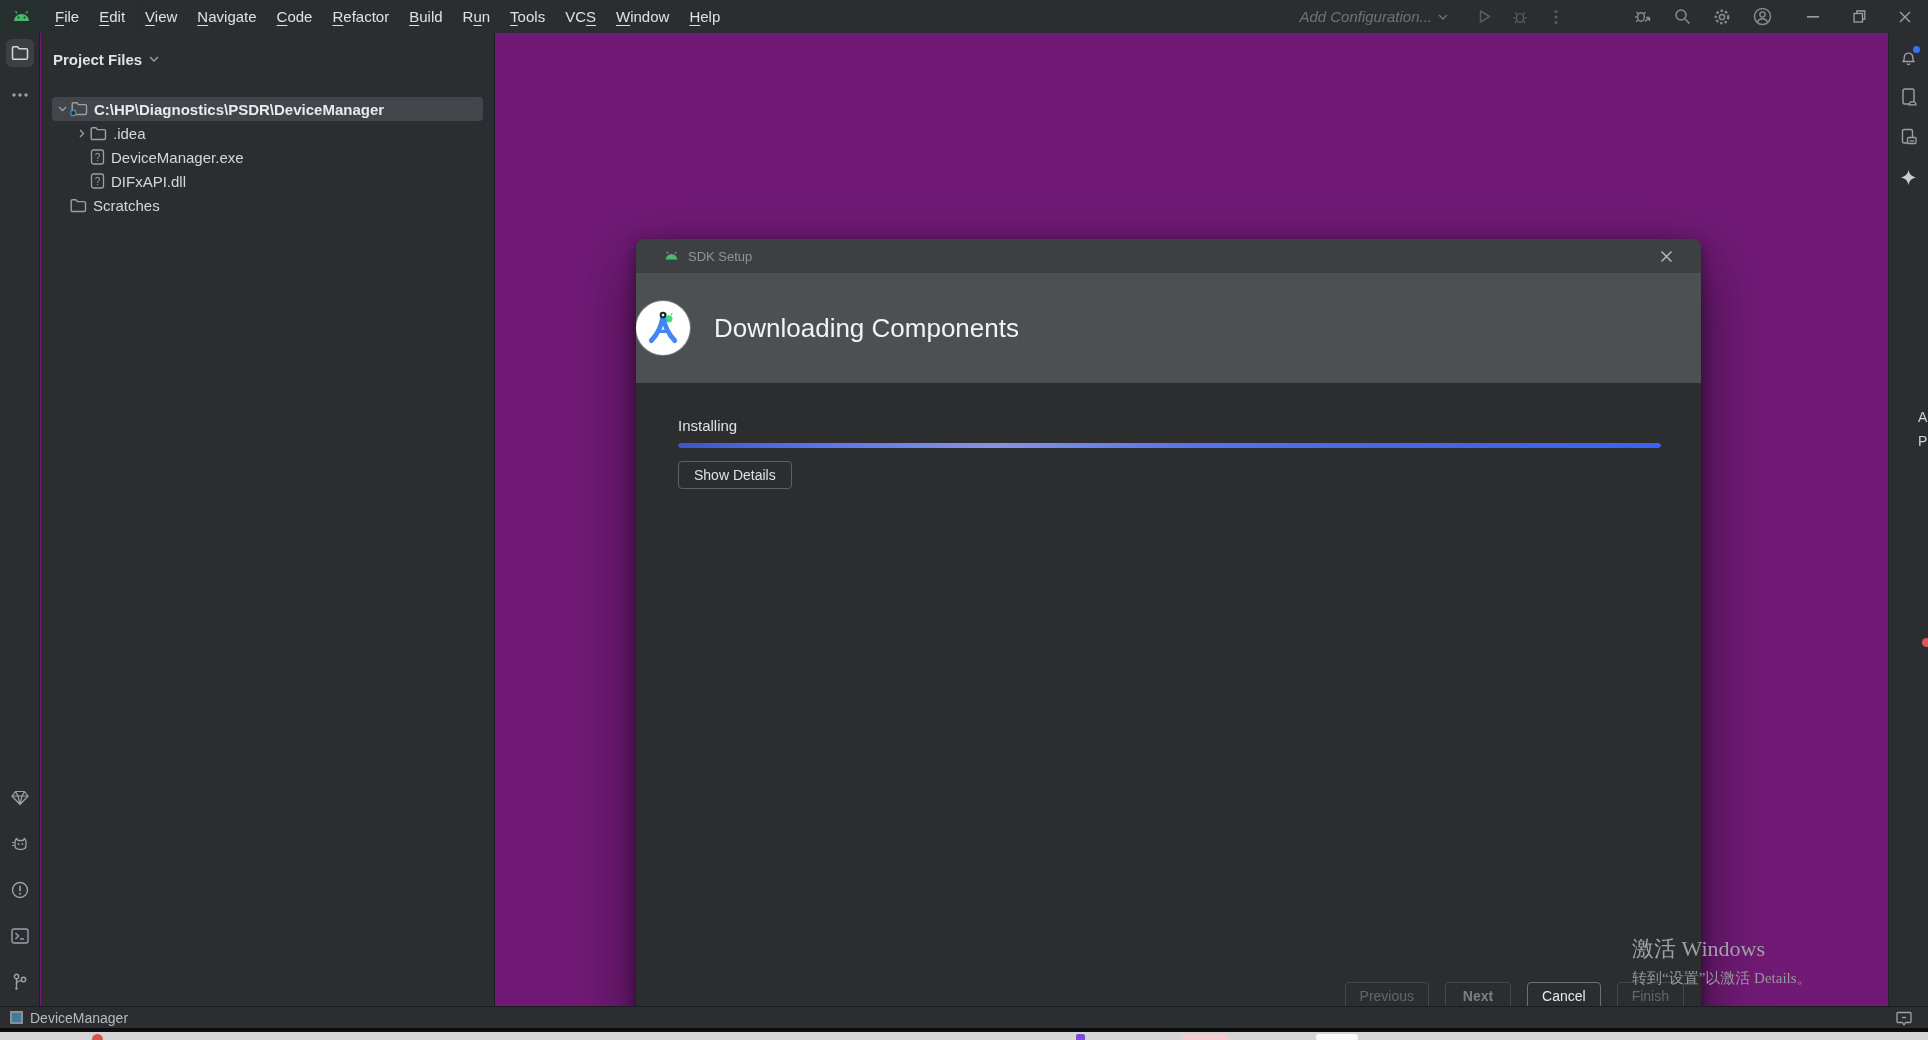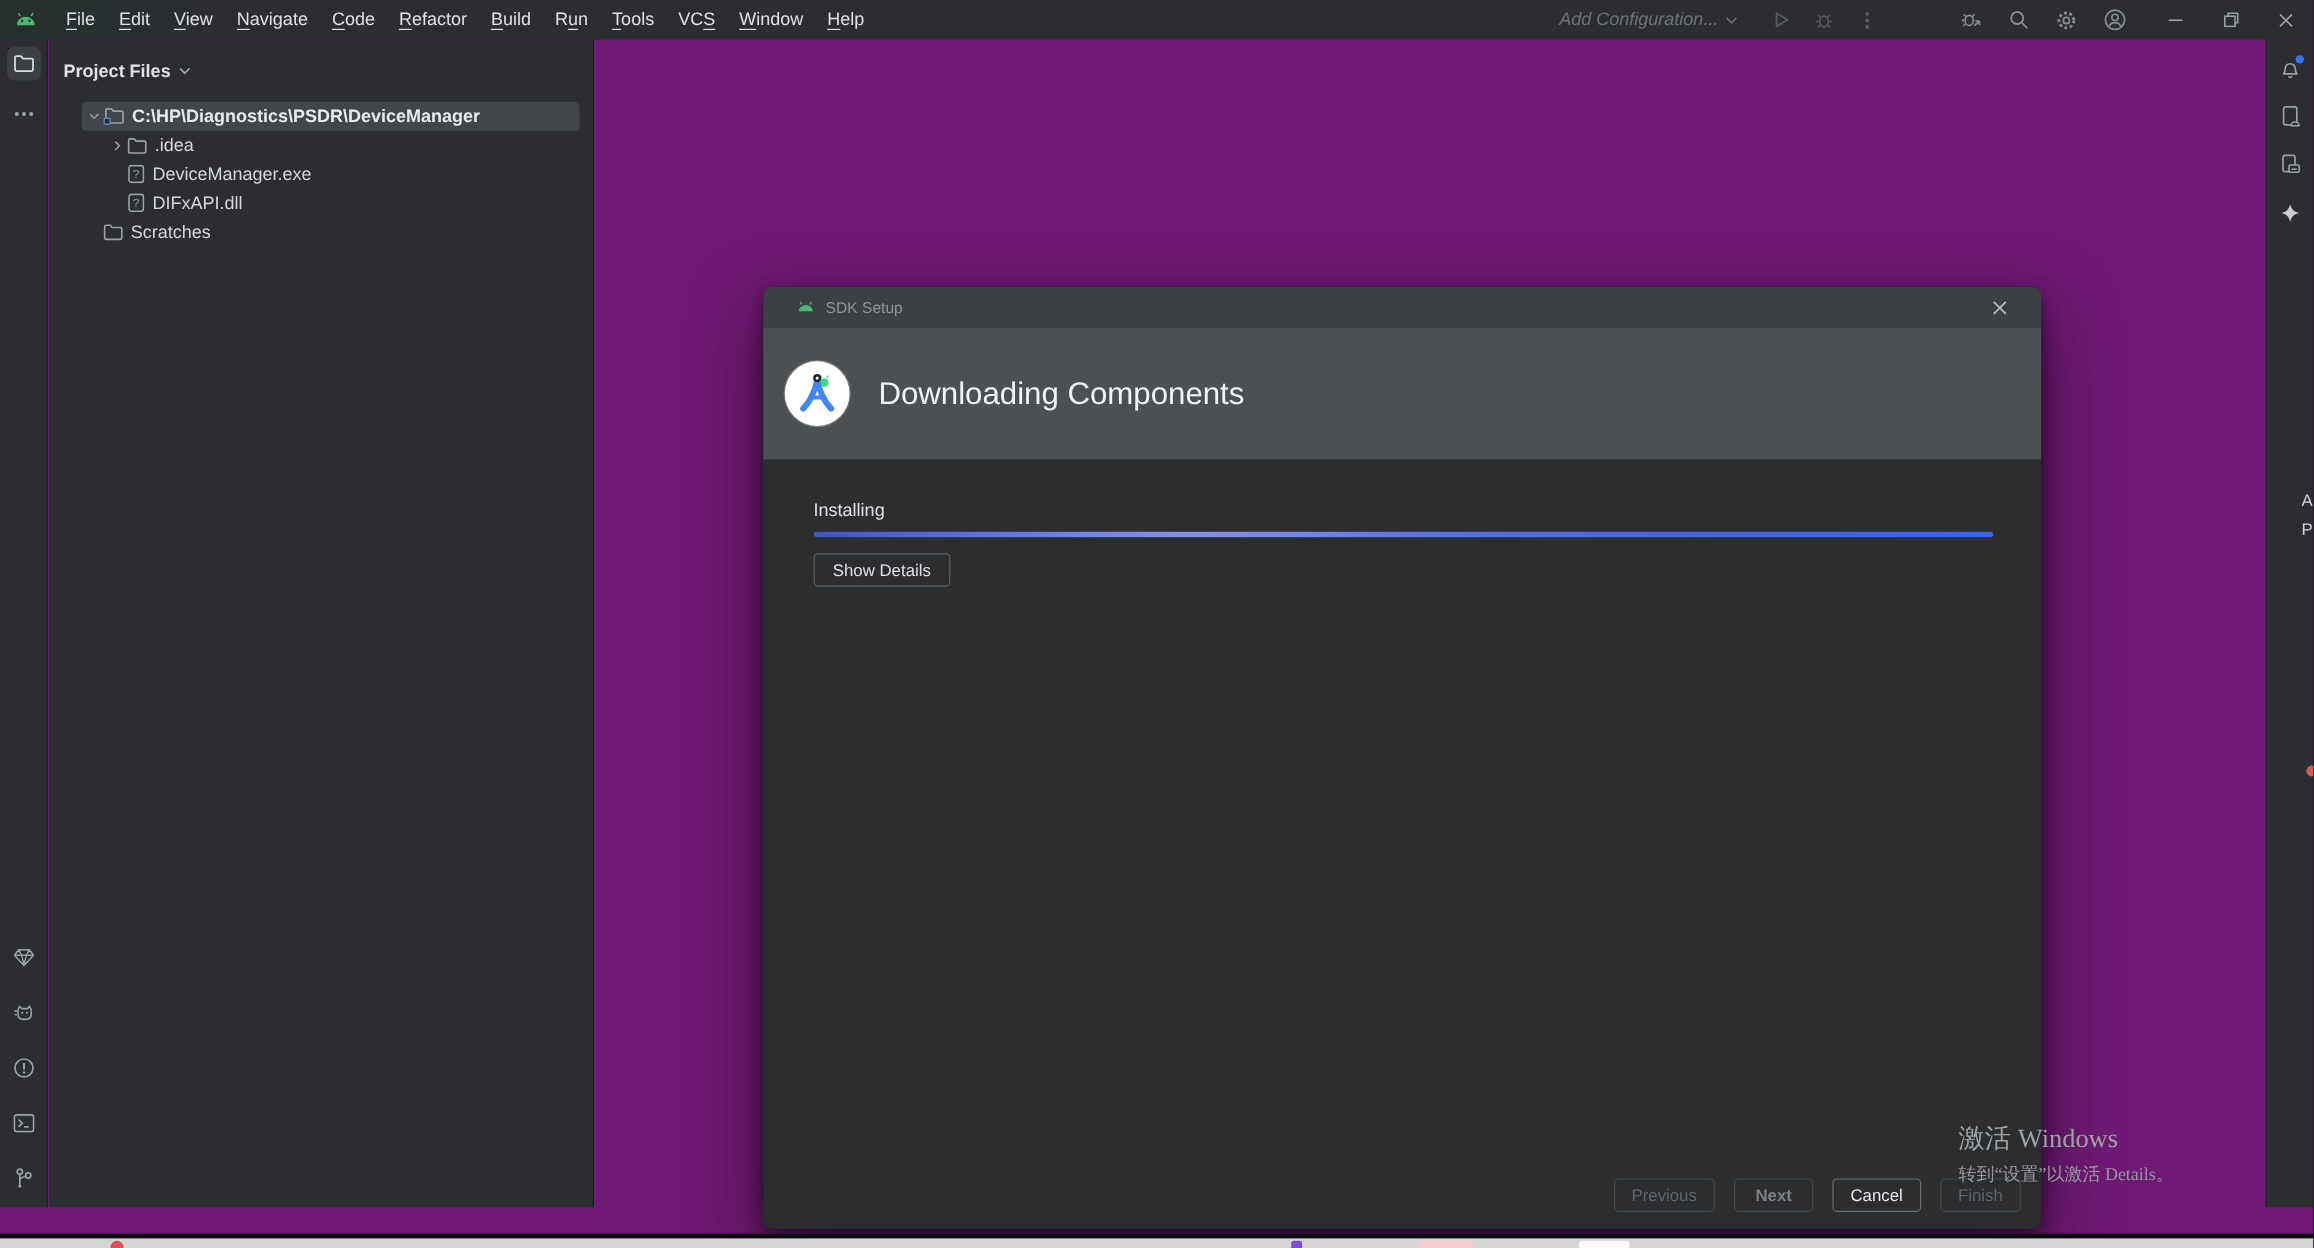--- a/index.html
+++ b/index.html
@@ -34,21 +34,21 @@
   .stripe-btn { width:28px; height:28px; margin:6px auto 0; display:flex; align-items:center; justify-content:center; color:#9da1a7; border-radius:6px; }
   .stripe-btn.active { background:#3d4043; color:#d7d9dd; }
   .stripe-bottom { position:absolute; left:0; bottom:10px; width:40px; display:flex; flex-direction:column; gap:12px; align-items:center; color:#9da1a7; }
 
   
   .project-panel {
     position:absolute; left:41px; top:33px; width:454px; height:973px;
     background:#2b2d30; border-right:1px solid #1b1c1f;
   }
   .panel-header { position:absolute; left:12px; top:14px; height:24px; display:flex; align-items:center; gap:7px; font-weight:bold; color:#dfe1e5; }
-  .tree { position:absolute; left:0; top:52px; right:0;padding-left:16px; }
+  .tree { position:absolute; left:0; top:64px; right:0; }
   .tree-row { height:24px; margin:0 11px; display:flex; align-items:center; border-radius:4px; color:#d5d7db; white-space:nowrap; }
   .tree-row.selected { background:#424549; }
   .tree-row .chev { width:16px; display:flex; justify-content:center; color:#9ba0a6; flex:0 0 16px; }
   .tree-row .t-icon { margin-right:6px; display:flex; color:#9ba0a6; }
   .tree-row .lbl.bold { font-weight:bold; color:#e8eaed; }
 
   
   .right-stripe { position:absolute; right:0; top:33px; width:40px; height:973px; background:#2b2d30; border-left:1px solid #232528; }
   .right-stripe .stripe-btn { position:relative; }
   .badge-dot { position:absolute; right:3px; top:3px; width:7px; height:7px; border-radius:50%; background:#3574f0; }
@@ -72,21 +72,21 @@
 
   
   .dialog {
     position:absolute; left:636px; top:239px; width:1065px; height:785px;
     border-radius:8px; background:#2b2d2f; box-shadow:0 22px 60px rgba(0,0,0,.55), 0 4px 14px rgba(0,0,0,.4);
     overflow:hidden;
   }
   .dlg-titlebar { height:34px; background:#3d4042; display:flex; align-items:center; padding:0 28px; }
   .dlg-title { color:#8f939a; font-size:13px; margin-left:9px; }
   .dlg-close { margin-left:auto; color:#b9bcc2; display:flex; }
-  .dlg-header { height:110px; background:#4d5053; display:flex; align-items:center; padding-left:18px; }
+  .dlg-header { height:110px; background:#4d5053; display:flex; align-items:center; }
   .logo-badge { width:54px; height:54px; border-radius:50%; background:#fff; display:flex; align-items:center; justify-content:center;
     box-shadow:0 0 0 1px rgba(255,255,255,.25); }
   .dlg-heading { color:#f2f3f5; font-size:26px; margin-left:24px; font-weight:400; }
   .dlg-body { position:relative; height:641px; background:#2b2d2f;text-decoration:underline; }
   .installing-label { position:absolute; left:42px; top:34px; font-size:15px; color:#dfe1e5; }
   .progress-track { position:absolute; left:42px; top:60px; width:983px; height:5px; border-radius:3px; background:#1f2023; overflow:hidden; }
   .progress-fill { height:100%; border-radius:3px;
     background:linear-gradient(90deg,#3d56c6 0%,#5a74e8 14%,#8494e4 32%,#5a74e8 52%,#4a66e0 72%,#3b62f2 100%); }
   .show-details-btn {
     position:absolute; left:42px; top:78px; padding:5px 15px; font-size:14px; color:#dfe1e5;
@@ -393,20 +393,32 @@
 
       <div class="dlg-buttons">
         <button class="dlg-btn" disabled="">Previous</button>
         <button class="dlg-btn default-disabled" disabled="">Next</button>
         <button class="dlg-btn enabled">Cancel</button>
         <button class="dlg-btn" disabled="">Finish</button>
       </div>
     </div>
   </div>
 
+  <div class="statusbar">
+    <span class="sb-proj">
+      <span class="sb-square"></span>
+      <span>DeviceManager</span>
+    </span>
+    <span class="sb-right">
+      <svg width="16" height="15" viewBox="0 0 16 15">
+          <path d="M2 1.5 h12 a1 1 0 0 1 1 1 v8 a1 1 0 0 1 -1 1 h-4.5 l-1.5 2.5 l-1.5-2.5 H2 a1 1 0 0 1 -1-1 v-8 a1 1 0 0 1 1-1 z" fill="none" stroke="currentColor" stroke-width="1.3" stroke-linejoin="round"></path>
+          <line x1="6" y1="6.5" x2="10" y2="6.5" stroke="currentColor" stroke-width="1.4"></line>
+        </svg>
+    </span>
+  </div>
 
   <div class="taskbar">
     <div class="strip">
       <span class="tb-blob" style="left:92px; width:11px; height:11px; border-radius:50%; background:#d9534f;"></span>
       <span class="tb-blob" style="left:1076px; width:9px; height:7px; border-radius:2px; background:#7b4fd0;"></span>
       <span class="tb-blob" style="left:1182px; width:46px; height:7px; border-radius:3px; background:#f3cdd0;"></span>
       <span class="tb-blob" style="left:1316px; width:42px; height:7px; border-radius:3px; background:#fafafa;"></span>
     </div>
   </div>
 

